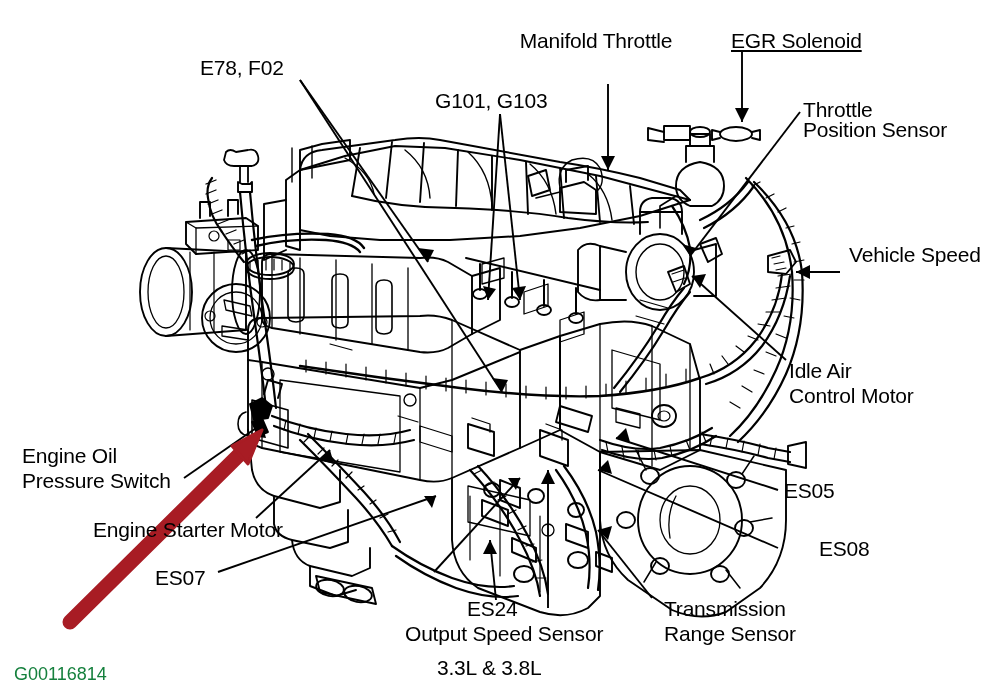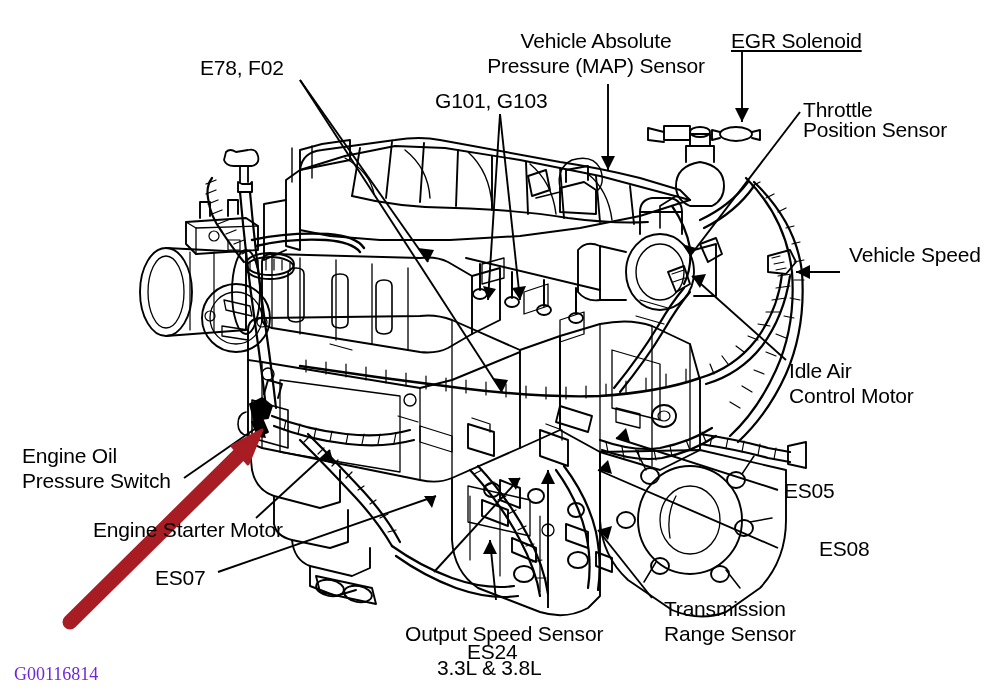--- a/index.html
+++ b/index.html
@@ -30,22 +30,22 @@
     line-height: 25px;
     white-space: pre;
     letter-spacing: -0.2px;
   }
   .label.center { text-align: center; }
   #footer-code {
     position: absolute;
     left: 14px;
     top: 664px;
     font-size: 18px;
-    color: #6d28d9;
-    font-family: Liberation Serif, serif;
+    color: #15803d;
+    font-family: Liberation Sans, sans-serif;
     white-space: pre;
   }
 </style>
 </head>
 <body>
 
 <div id="canvas">
 
   <svg id="diagram-svg" viewBox="0 0 986 699" xmlns="http://www.w3.org/2000/svg">
 
@@ -380,22 +380,21 @@
     </g>
 
     <g>
       <line x1="70" y1="622" x2="242" y2="452" stroke="#A81C24" stroke-width="15" stroke-linecap="round"></line>
       <polygon points="262,430 232,446 248,464" fill="#A81C24" stroke="#A81C24" stroke-width="3" stroke-linejoin="round"></polygon>
     </g>
   </svg>
 
   <div class="label" style="left:200px; top:55px;">E78, F02</div>
 
-  <div class="label center" style="left:466px; top:28px; width:260px;">Vehicle Absolute</div>
-  <div class="label center" style="left:466px; top:53px; width:260px;">Pressure (MAP) Sensor</div>
+  <div class="label center" style="left:466px; top:28px; width:260px;">Manifold Throttle</div>
 
   <div class="label" style="left:435px; top:88px;">G101, G103</div>
 
   <div class="label" style="left:731px; top:28px;text-decoration:underline;">EGR Solenoid</div>
 
   <div class="label" style="left:803px; top:97px;">Throttle</div>
   <div class="label" style="left:803px; top:117px;">Position Sensor</div>
 
   <div class="label" style="left:849px; top:242px;">Vehicle Speed</div>
 
@@ -407,21 +406,21 @@
   <div class="label" style="left:784px; top:536px;margin-left:35px;">ES08</div>
 
   <div class="label" style="left:22px; top:443px;">Engine Oil</div>
   <div class="label" style="left:22px; top:468px;">Pressure Switch</div>
 
   <div class="label" style="left:93px; top:517px;">Engine Starter Motor</div>
 
   <div class="label" style="left:155px; top:565px;">ES07</div>
 
 
-  <div class="label" style="left:467px; top:596px;margin-top:43px;">ES24</div>
+  <div class="label" style="left:467px; top:596px;">ES24</div>
 
   <div class="label" style="left:405px; top:621px;">Output Speed Sensor</div>
 
   <div class="label" style="left:664px; top:596px;">Transmission</div>
   <div class="label" style="left:664px; top:621px;">Range Sensor</div>
 
   <div class="label" style="left:437px; top:655px;">3.3L &amp; 3.8L</div>
 
   <div id="footer-code">G00116814</div>
 

